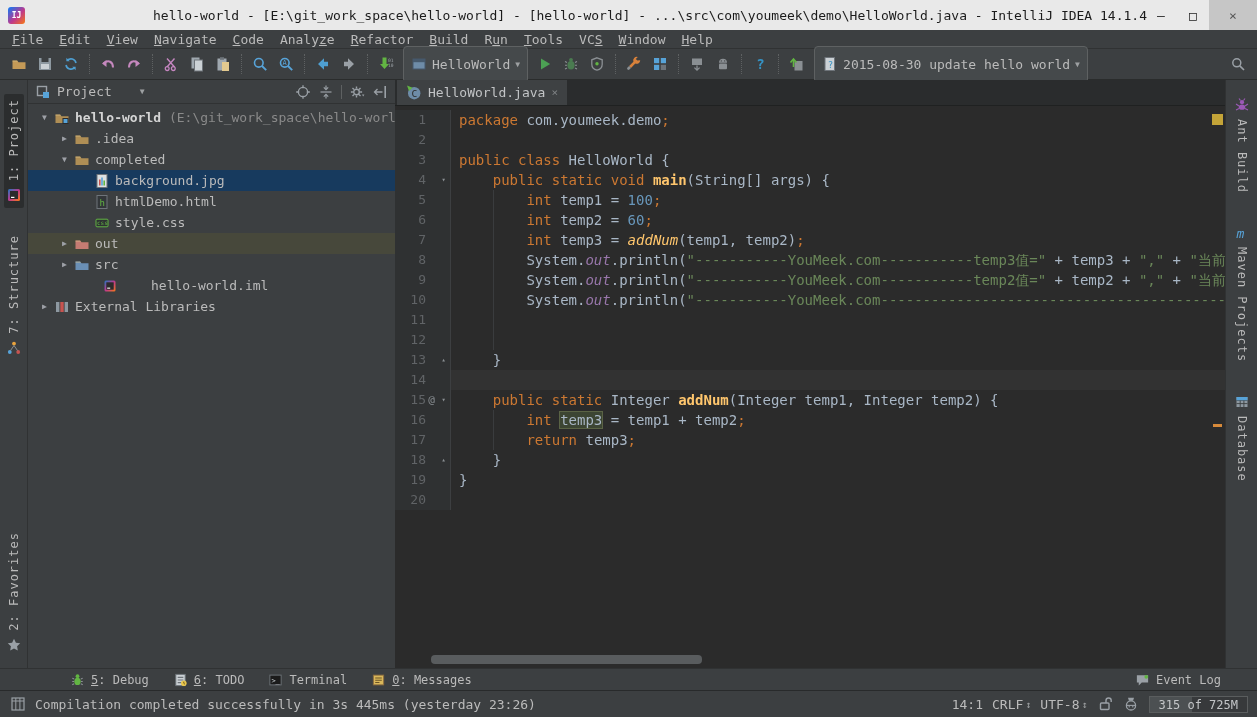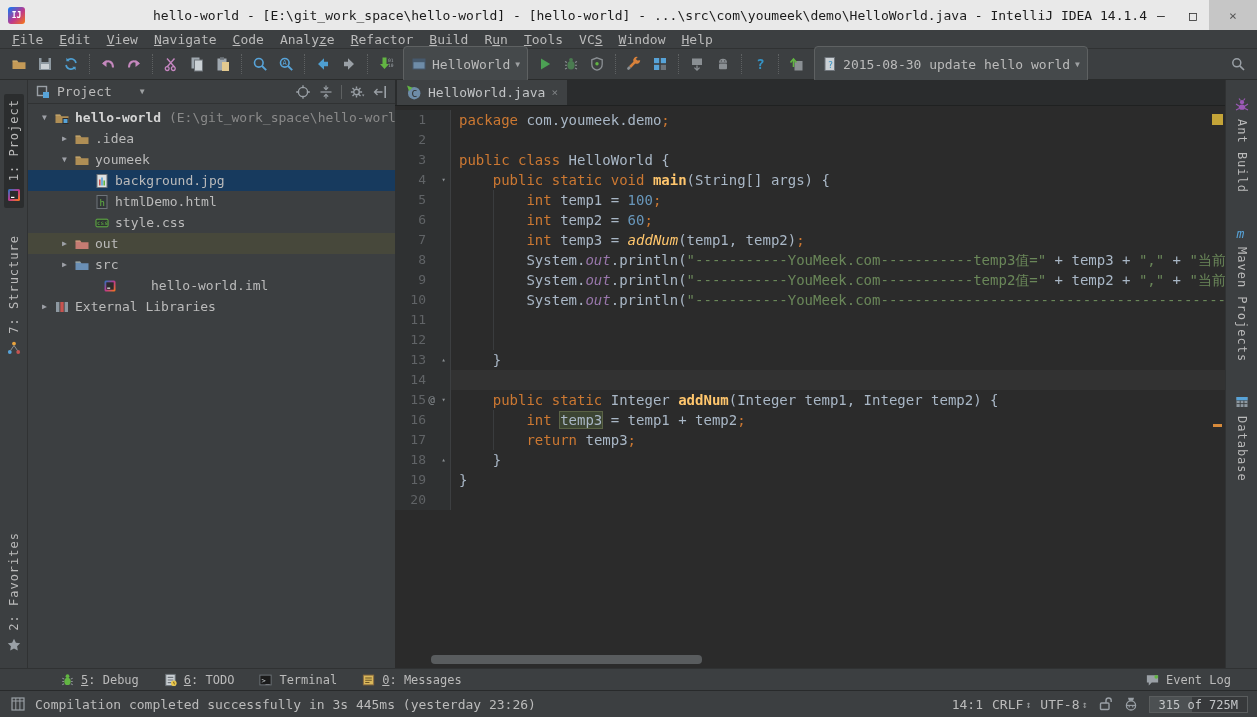--- a/index.html
+++ b/index.html
@@ -96,21 +96,21 @@
   .tk-hl   { color:#A9B7C6; background:#3C4533; outline:1px solid #5A6345; }
 
   .iguide { position:absolute; width:1px; background:#3A3C3E; left:98px; }
   .mark-square { position:absolute; right:2px; top:8px; width:11px; height:11px; background:#C4A438; }
   .mark-dash { position:absolute; right:3px; top:318px; width:9px; height:3px; background:#D78A3A; }
   .hscroll { position:absolute; left:36px; bottom:4px; width:271px; height:9px;
              background:#595C5E; border-radius:4px; }
 
   
   .bottombar { height:22px; display:flex; align-items:center; font-size:12px;
-               border-top:1px solid #303233; padding:0 10px; gap:24px; }
+               border-top:1px solid #303233; padding:0 20px; gap:24px; }
   .bbtn { display:flex; align-items:center; gap:6px; color:#BBBBBB; }
   .bbtn u { text-decoration:underline; }
   .bottombar .first { margin-left:26px; }
   .bottombar .push { flex:1; }
   .bottombar .right { margin-right:16px; }
   .bico { width:15px; height:15px; display:flex; align-items:center; justify-content:center; }
 
   
   .statusbar { height:27px; border-top:1px solid #282A2B; display:flex; align-items:center;
                padding:0 9px; font-size:13px; color:#BBBBBB; gap:9px; }
@@ -419,21 +419,21 @@
               <path d="M1.5 4.5h4.6l.9 1.2H1.5z" fill="#D9C28A" opacity=".5"></path>
               <rect x="9" y="8.5" width="5" height="5" fill="#57A3D8" stroke="#2B2B2B"></rect>
             </svg></span><span class="tlabel bold">hello-world</span><span class="tpath"> (E:\git_work_space\hello-world)</span></div>
         <div class="trow" style="padding-left: 28px;"><span class="arrow">▶</span><span class="ticon"><svg width="16" height="16" viewBox="0 0 16 16" xmlns="http://www.w3.org/2000/svg">
               <path d="M1.5 4.5h4.6l1.4 1.8h7V13h-13z" fill="#AF8E55"></path>
               <path d="M1.5 4.5h4.6l.9 1.2H1.5z" fill="#D9C28A" opacity=".5"></path>
             </svg></span><span class="tlabel">.idea</span></div>
         <div class="trow" style="padding-left: 28px;"><span class="arrow">▼</span><span class="ticon"><svg width="16" height="16" viewBox="0 0 16 16" xmlns="http://www.w3.org/2000/svg">
               <path d="M1.5 4.5h4.6l1.4 1.8h7V13h-13z" fill="#AF8E55"></path>
               <path d="M1.5 4.5h4.6l.9 1.2H1.5z" fill="#D9C28A" opacity=".5"></path>
-            </svg></span><span class="tlabel">youmeek</span></div>
+            </svg></span><span class="tlabel">completed</span></div>
         <div class="trow selected" style="padding-left: 48px;"><span class="arrow"></span><span class="ticon"><svg width="16" height="16" viewBox="0 0 16 16" xmlns="http://www.w3.org/2000/svg">
               <rect x="3" y="1.5" width="10" height="13" fill="#DCE0E2" stroke="#6E747A"></rect>
               <rect x="5" y="6.5" width="1.6" height="6" fill="#C75450"></rect>
               <rect x="7.2" y="4.5" width="1.6" height="8" fill="#57A3D8"></rect>
               <rect x="9.4" y="7.5" width="1.6" height="5" fill="#62B543"></rect>
             </svg></span><span class="tlabel">background.jpg</span></div>
         <div class="trow" style="padding-left: 48px;"><span class="arrow"></span><span class="ticon"><svg width="16" height="16" viewBox="0 0 16 16" xmlns="http://www.w3.org/2000/svg">
               <rect x="3" y="1.5" width="10" height="13" fill="#33373A" stroke="#6E747A"></rect>
               <text x="5.6" y="11.8" font-size="9" fill="#62B543" font-family="DejaVu Sans Mono">h</text>
             </svg></span><span class="tlabel">htmlDemo.html</span></div>

